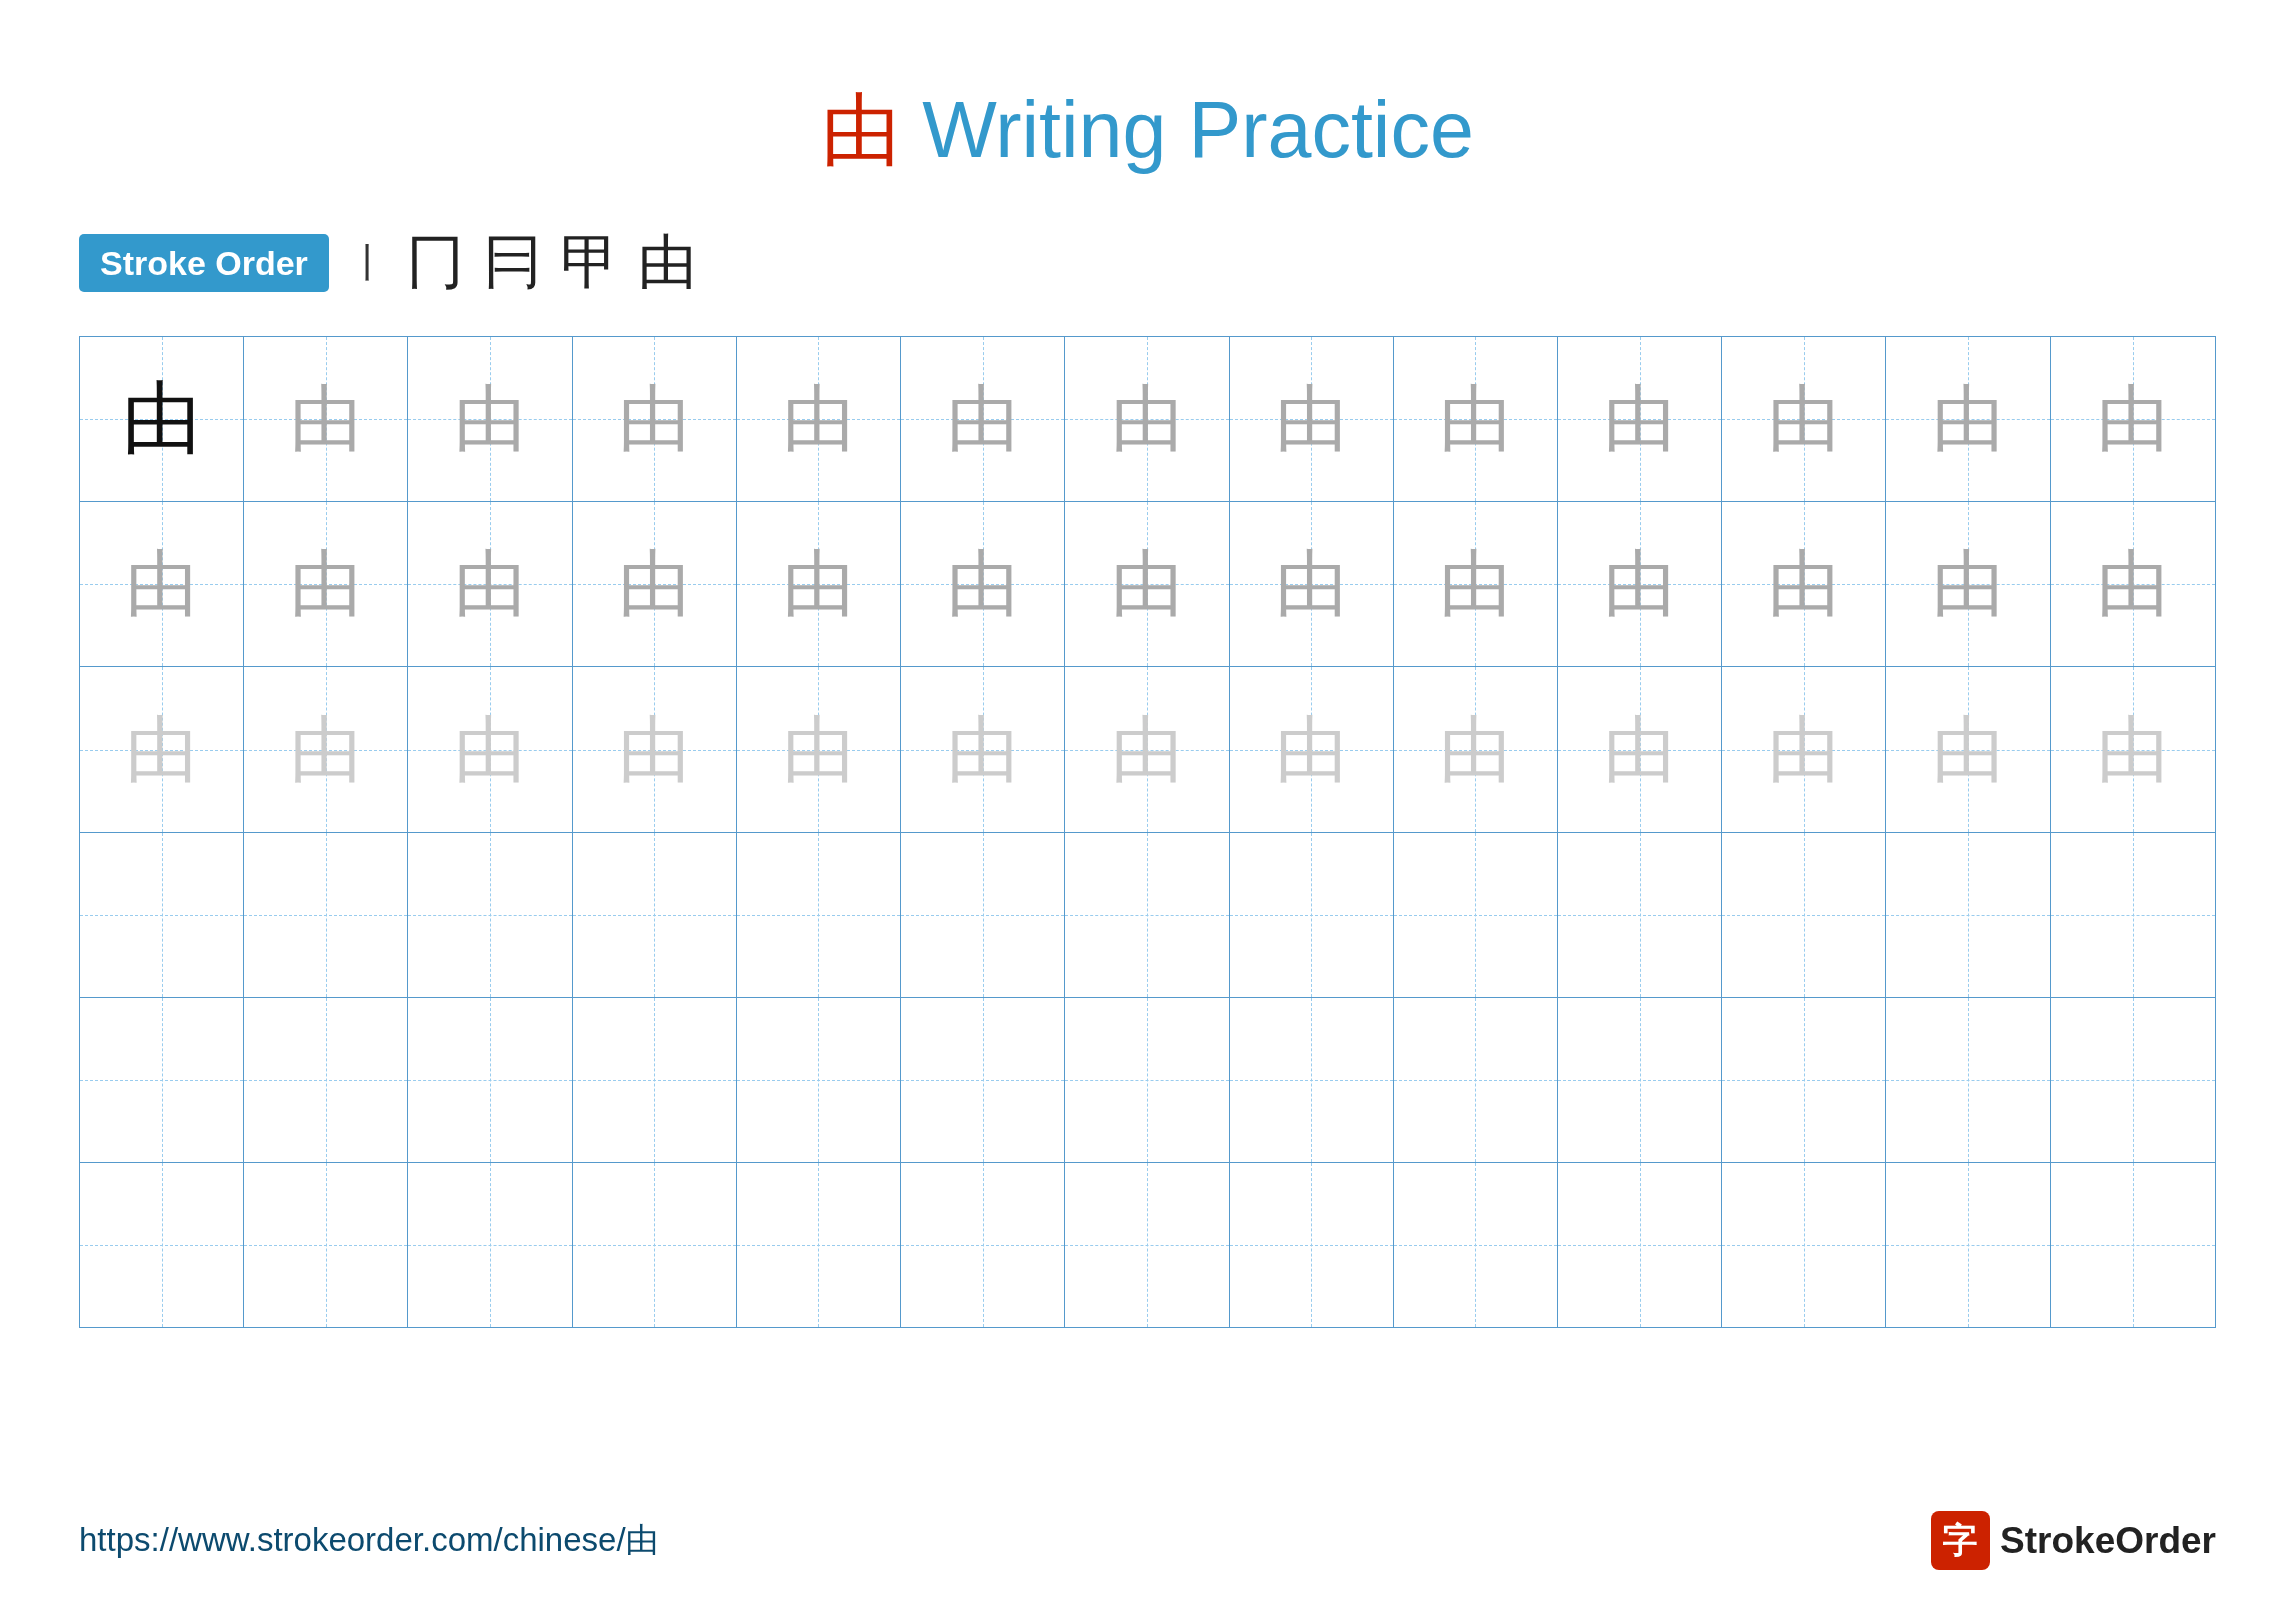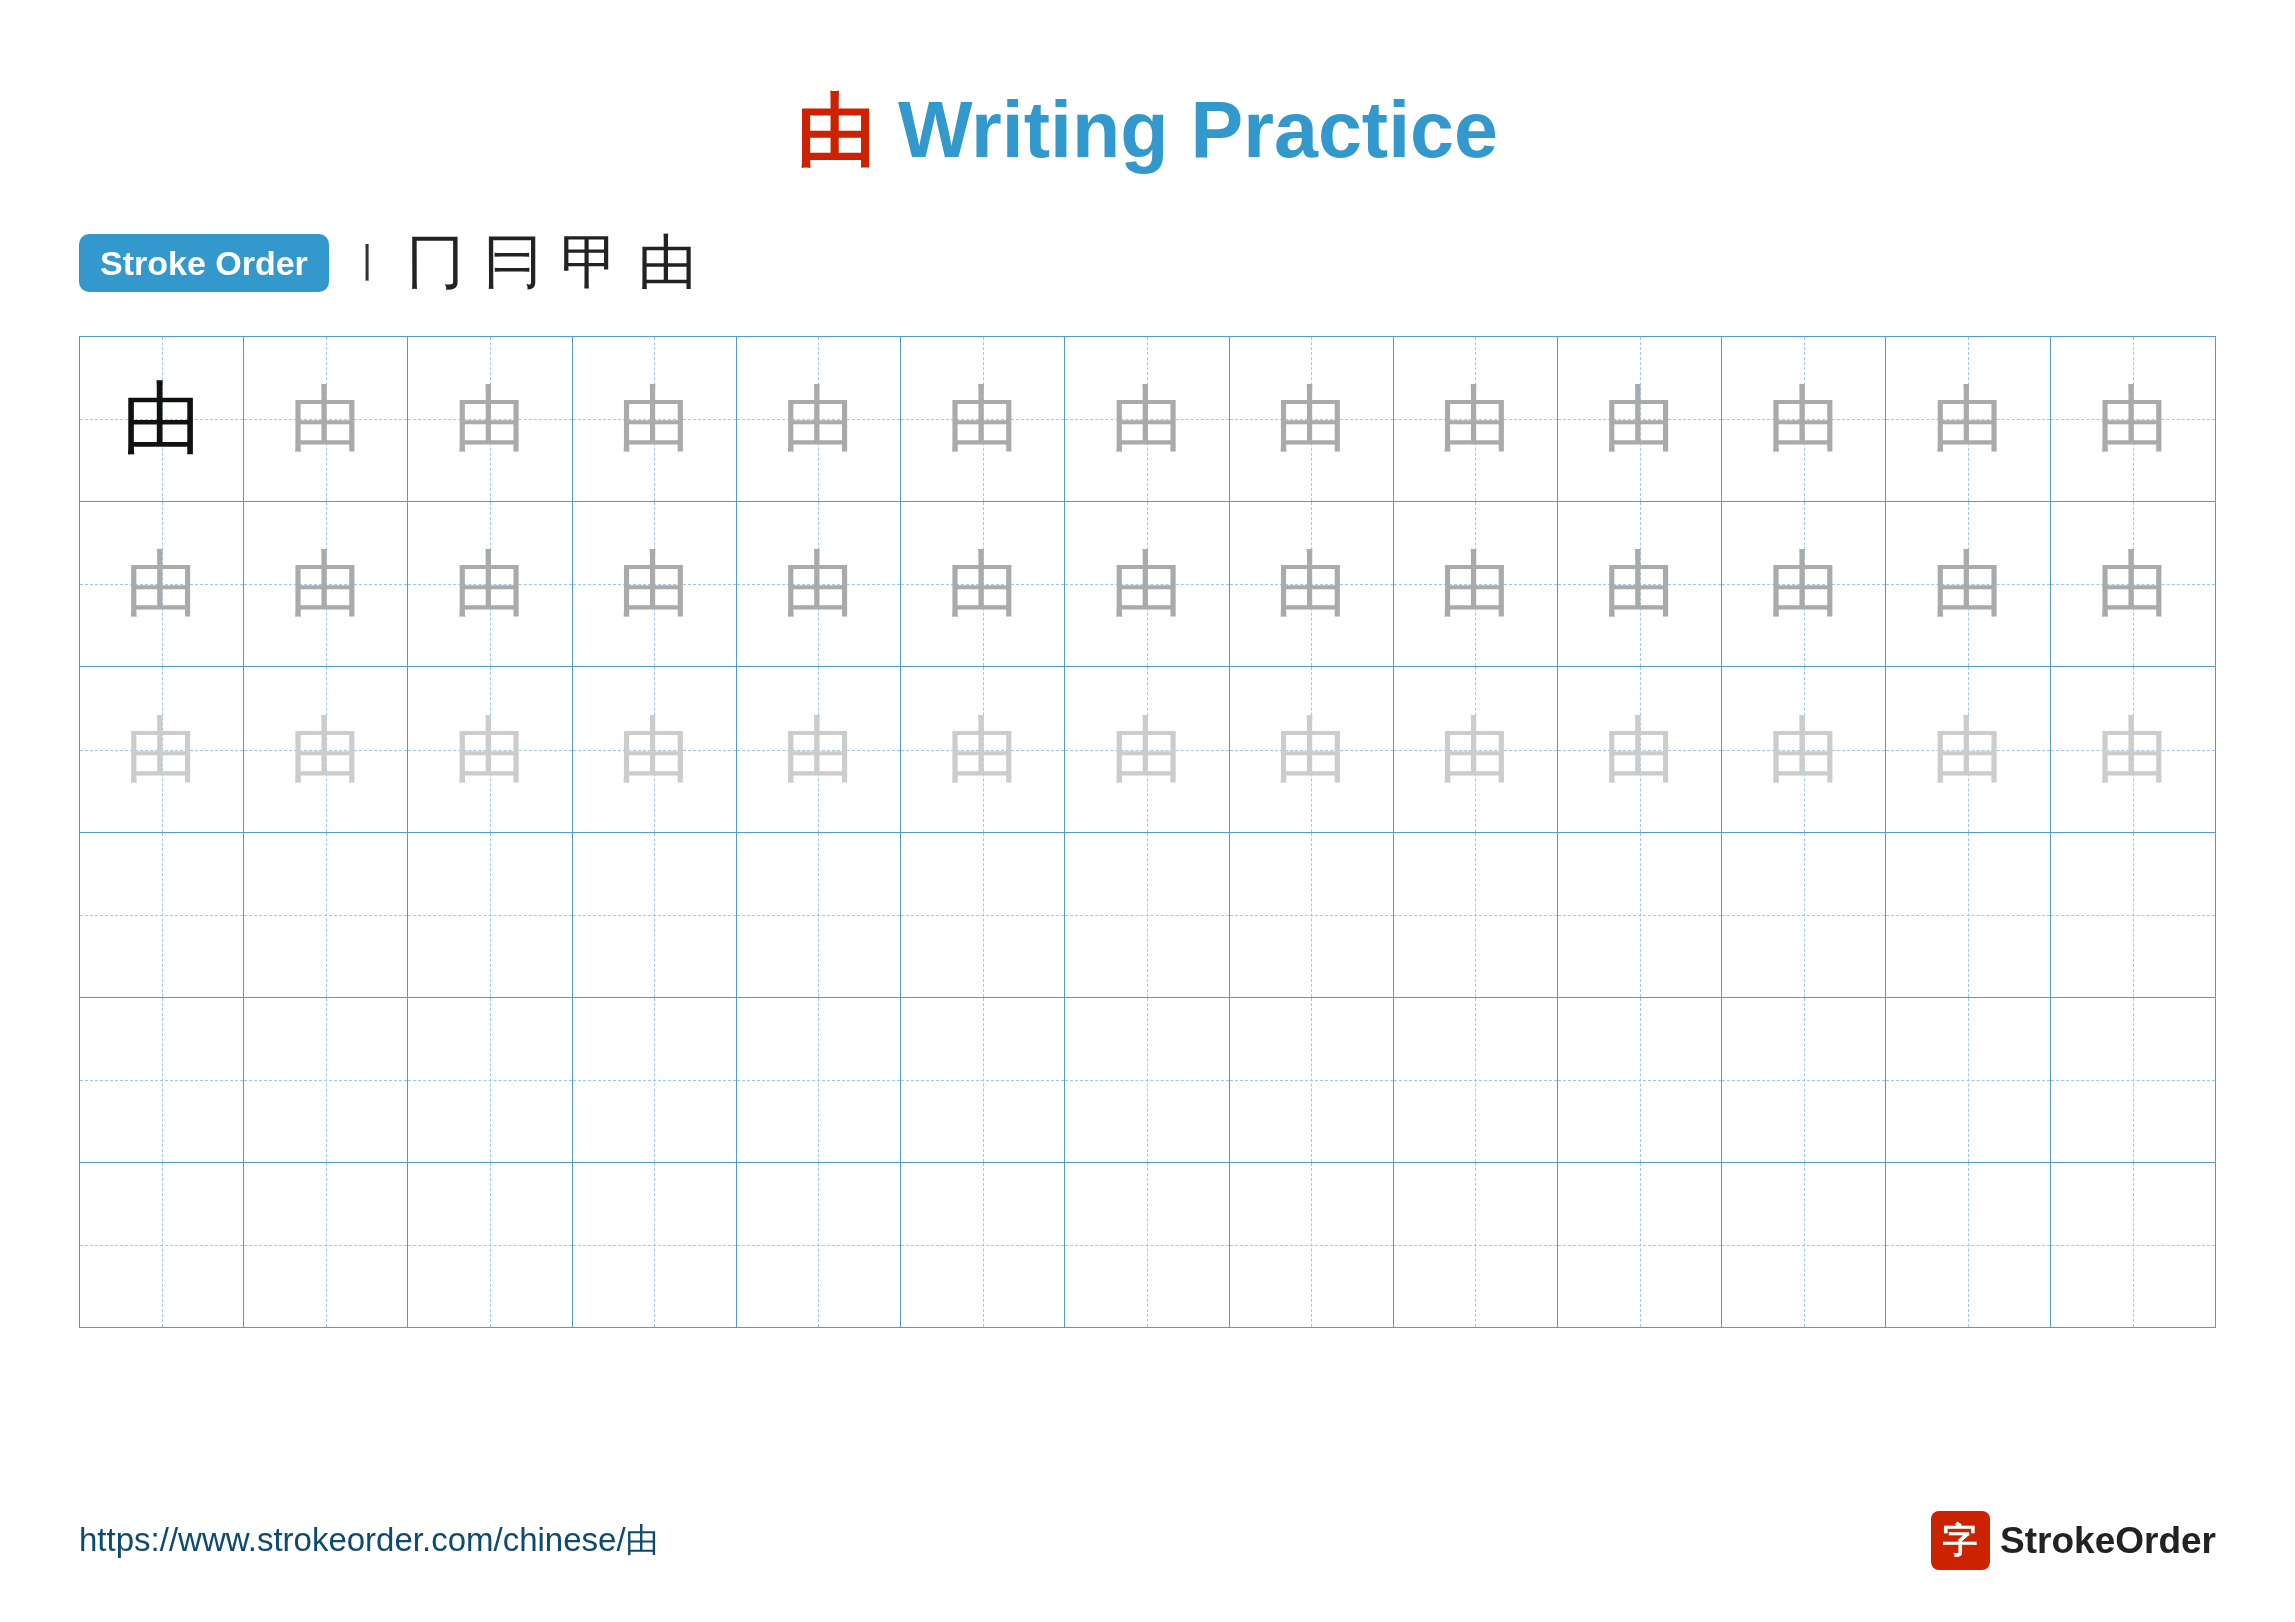--- a/index.html
+++ b/index.html
@@ -22,41 +22,41 @@
 
     
     .title-area {
       text-align: center;
       margin-bottom: 39px;
       margin-top: 26px;
     }
     .title-area h1 {
       font-size: 79px;
       color: #3399cc;
-      font-weight: bold;
+      font-weight: normal;
     }
     .title-char {
       color: #cc2200;
       font-size: 79px;
     }
 
     
     .stroke-order-row {
       display: flex;
       align-items: center;
       margin-bottom: 33px;
       gap: 19.6px;
     }
     .stroke-order-badge {
       background: #3399cc;
       color: #fff;
       font-size: 34px;
       font-weight: bold;
       padding: 9.2px 21px;
-      border-radius: 10px;
+      border-radius: 5px;
       white-space: nowrap;
     }
     .stroke-steps {
       display: flex;
       align-items: center;
       gap: 18.3px;
       font-size: 59px;
       color: #222;
     }
     .stroke-step {

